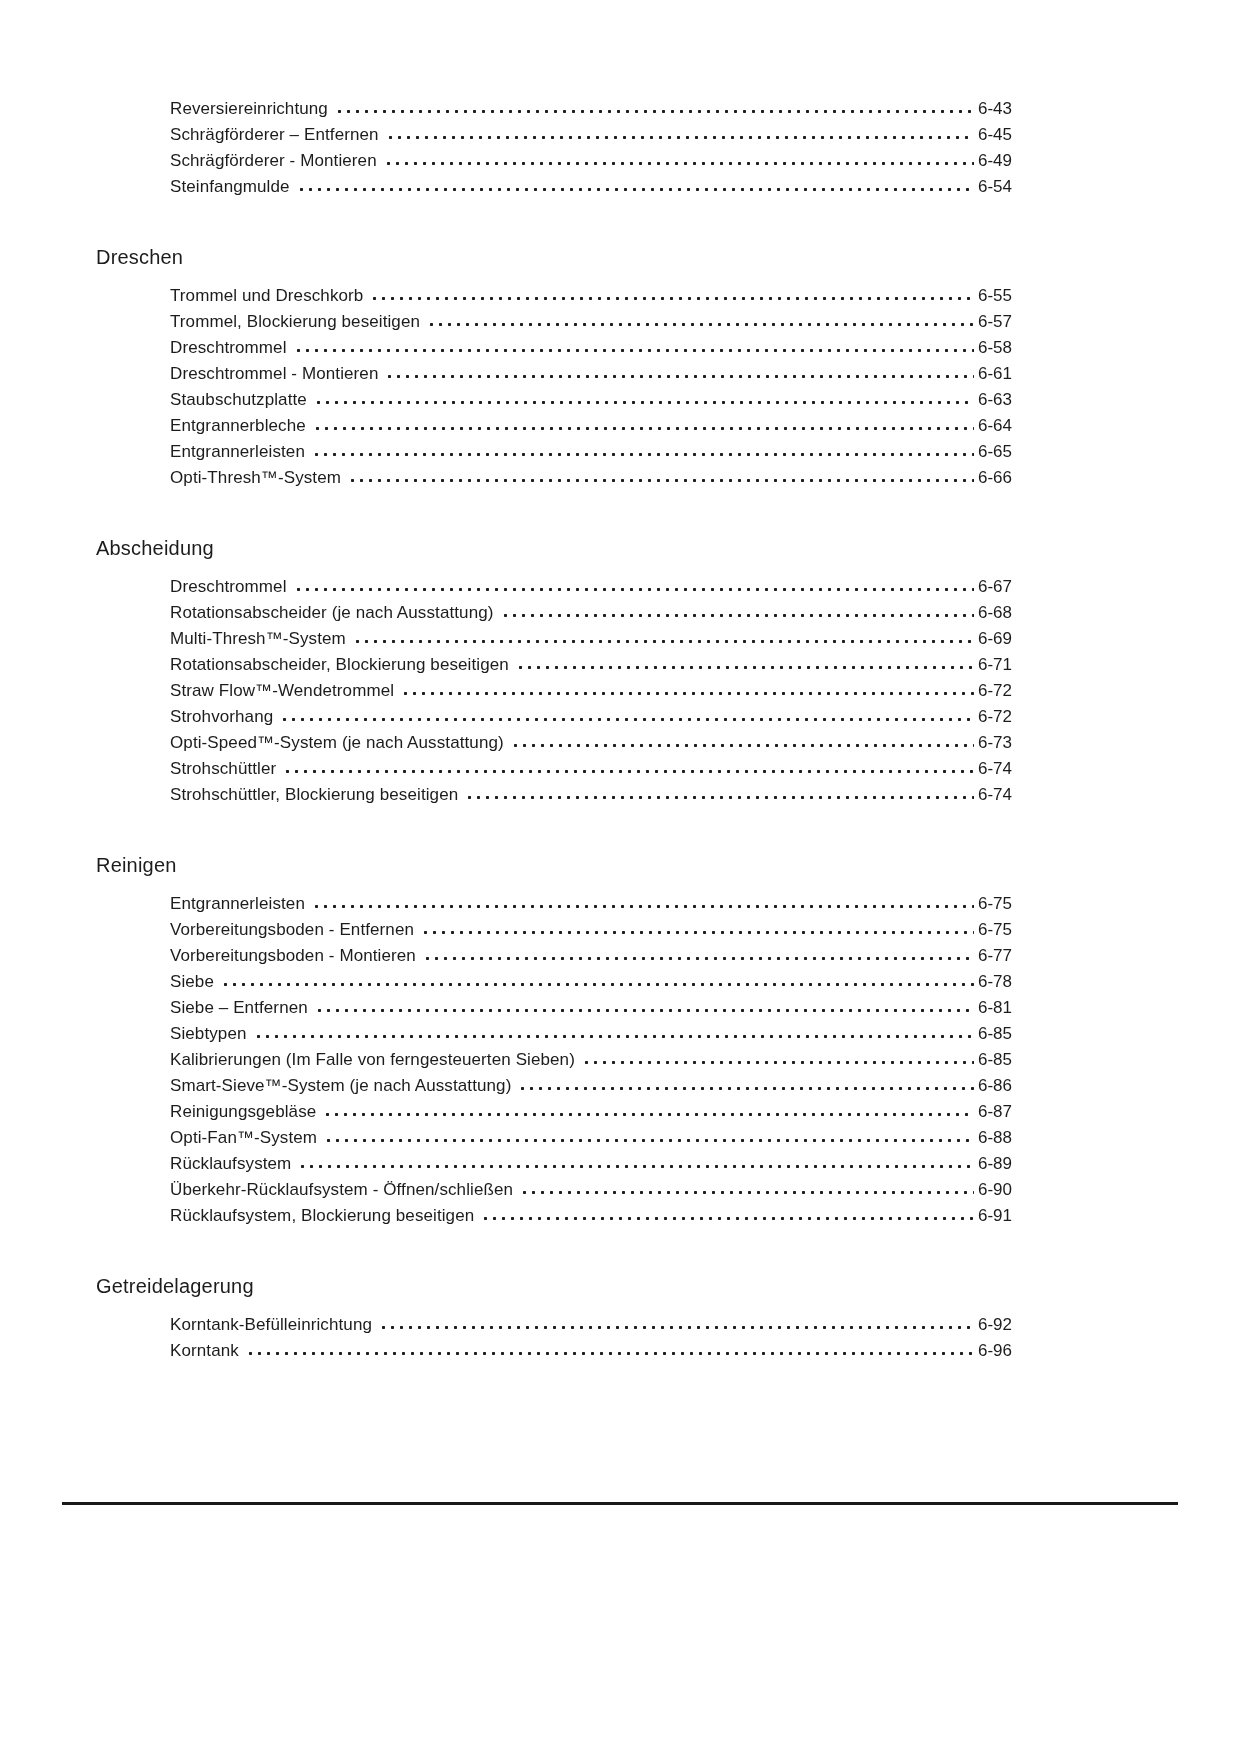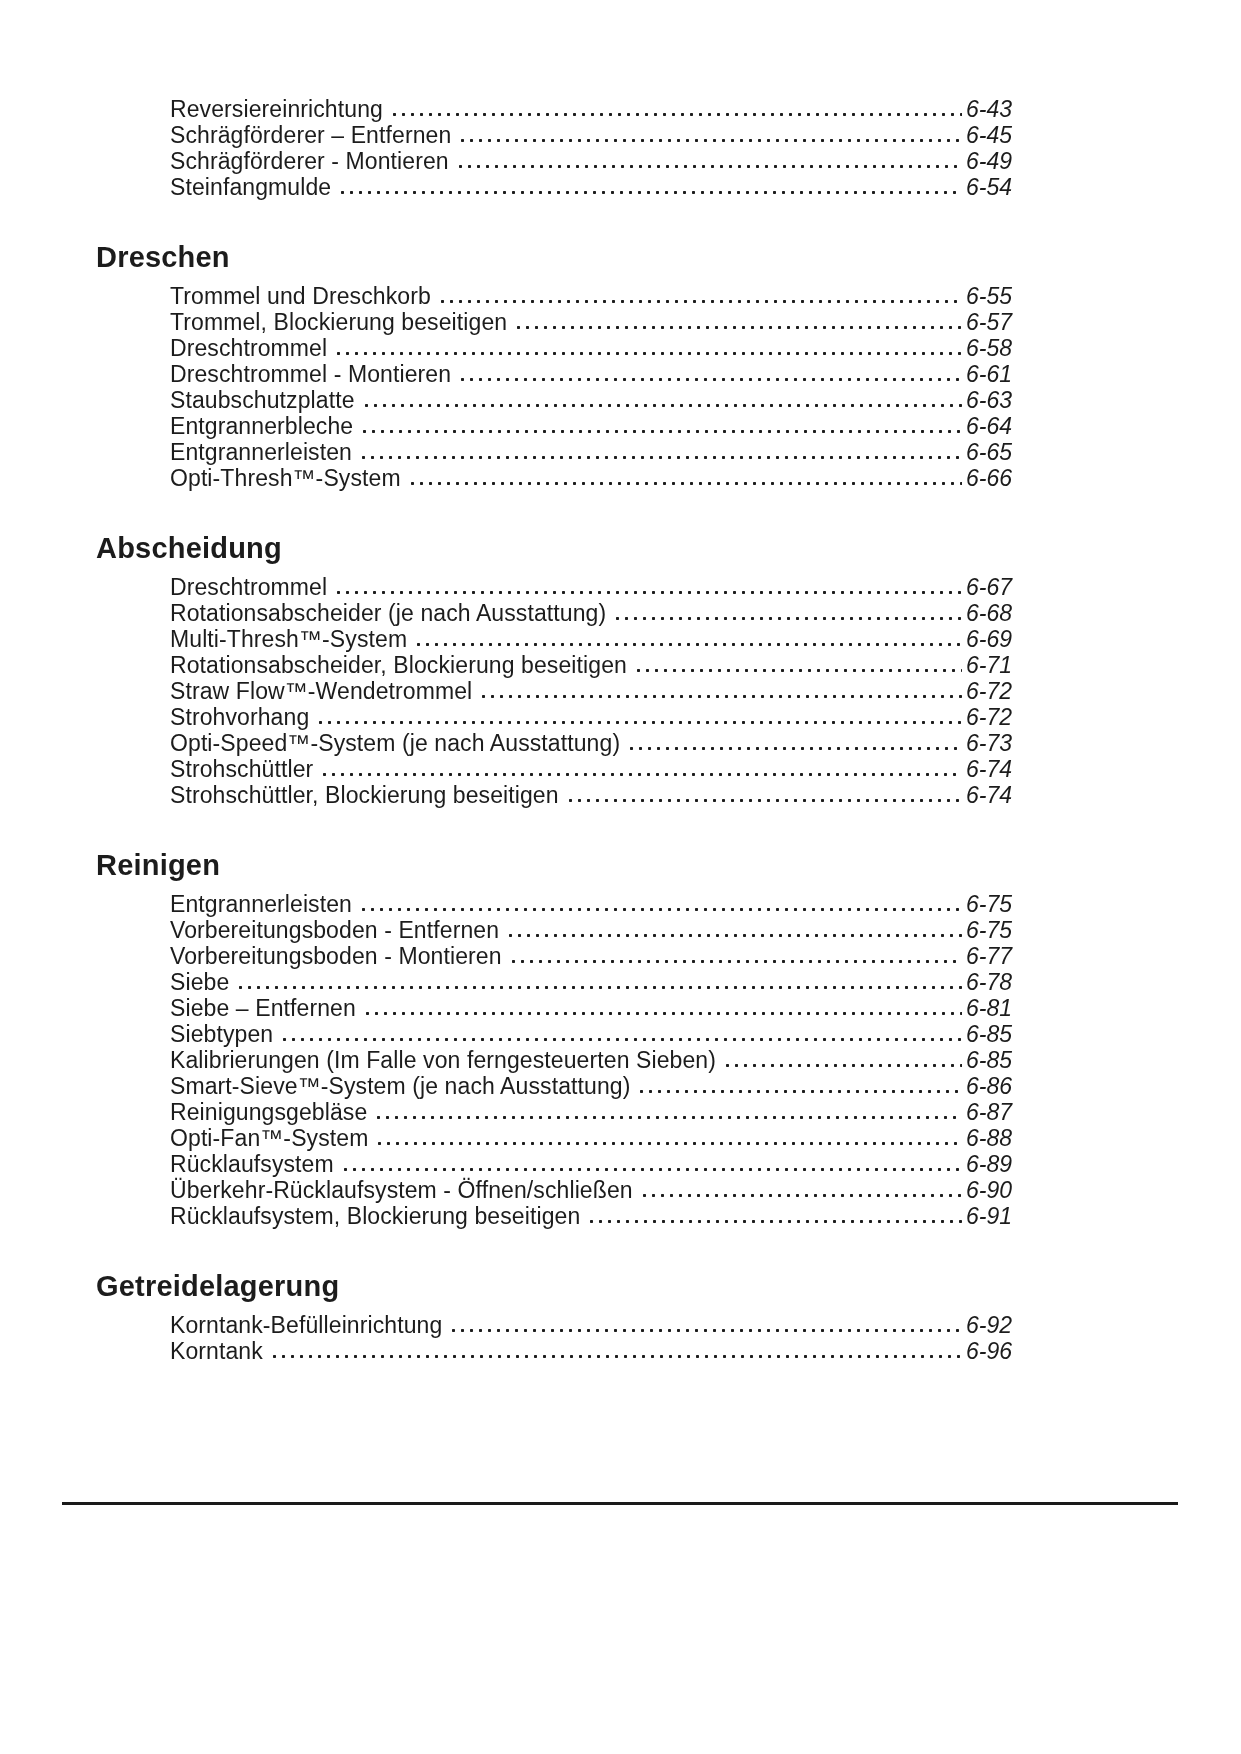--- a/index.html
+++ b/index.html
@@ -17,53 +17,52 @@
     -webkit-font-smoothing: antialiased;
   }
   .toc {
     position: absolute;
     left: 96px;
     top: 96px;
     width: 916px;
   }
   .toc-section { margin: 0; }
   .section-title {
-    font-size: 29px;
-    font-weight: 700;
+    font-size: 20px;
+    font-weight: 400;
     line-height: 34px;
     margin: 40px 0 9px 0;
     color: #1c1c1c;
     letter-spacing: 0.2px;
   }
   .entries {
     padding-left: 74px;
   }
   .row {
     display: flex;
     align-items: baseline;
     line-height: 26px;
-    font-size: 23px;
+    font-size: 17px;
   }
   .label {
     white-space: nowrap;
     letter-spacing: 0.1px;
   }
   .dots {
     flex: 1;
     min-width: 12px;
     height: 5px;
     margin: 0 4px 0 7px;
     background-image: radial-gradient(circle, #1c1c1c 1.35px, transparent 1.75px);
     background-size: 9px 5px;
     background-repeat: repeat-x;
     background-position: left bottom;
   }
   .pagenum {
     white-space: nowrap;
-    font-style: italic;
   }
   .footer-rule {
     position: absolute;
     left: 62px;
     top: 1502px;
     width: 1116px;
     height: 2.5px;
     background: #1a1a1a;
   }
 </style>

